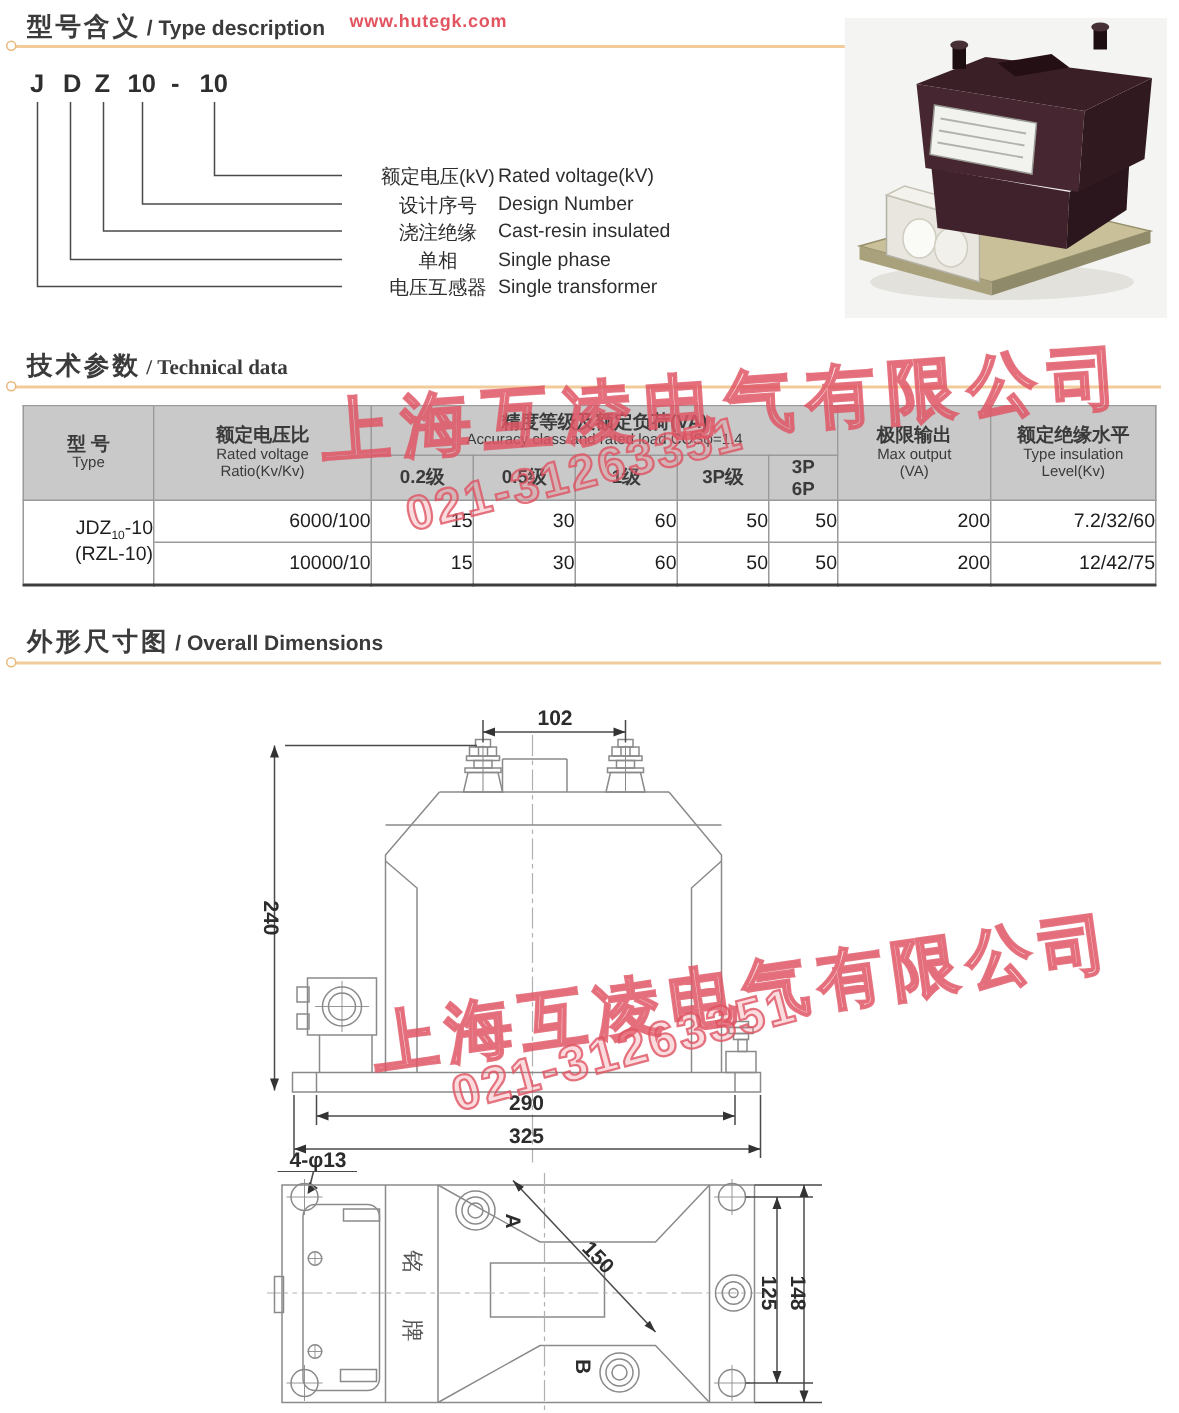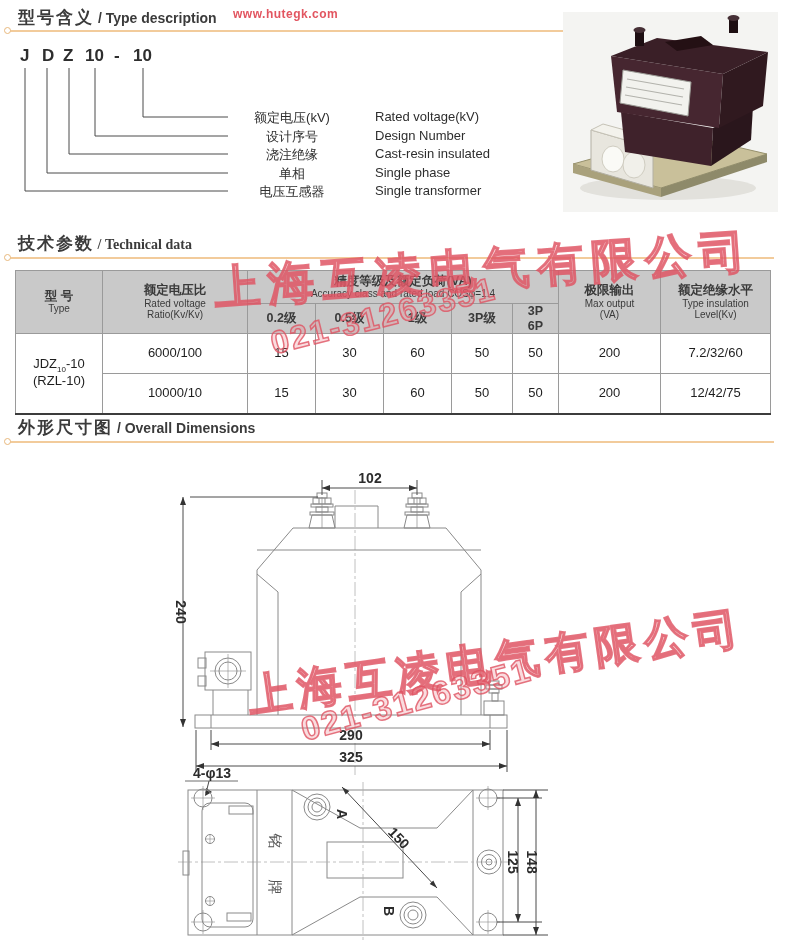--- a/index.html
+++ b/index.html
@@ -15,35 +15,35 @@
 
   .rule{position:absolute;left:8px;width:766px;height:2px;background:#f2cb9b;}
   .rule .dot{position:absolute;left:-4px;top:-3px;width:7px;height:7px;border:1px solid #e8b87c;
              border-radius:50%;background:#fff;box-sizing:border-box;}
 
   
   .type-code span{position:absolute;top:46px;font-size:17px;font-weight:bold;color:#2e2e2e;}
   .tc0{left:20px;}.tc1{left:42px;}.tc2{left:63px;}.tc3{left:85px;}.tc4{left:114px;}.tc5{left:133px;}
   .legend-row{position:absolute;font-size:13px;color:#2e2e2e;white-space:nowrap;}
   .legend-row .zh{position:absolute;left:232px;width:120px;text-align:center;}
-  .legend-row .en{position:absolute;left:332px;width:200px;margin-left:43px;}
+  .legend-row .en{position:absolute;left:332px;width:200px;}
 
   
   .photo{position:absolute;left:563px;top:12px;width:215px;height:200px;}
 
   
   .tech-table{position:absolute;left:15px;top:270px;border-collapse:collapse;table-layout:fixed;
               width:755px;font-size:13px;color:#1e1e1e;text-align:center;}
   .tech-table td{border:1px solid #9a9a9a;padding:0;vertical-align:middle;line-height:1.15;}
   .tech-table tr.hdr td{background:#c9c9c9;color:#3a3a3a;}
   .tech-table .zh{font-size:12.5px;font-weight:bold;display:block;}
   .tech-table .en{font-size:10px;display:block;}
   .tech-table tr.r1{height:33px;}
   .tech-table tr.r2{height:30px;}
-  .tech-table tr.d{height:40px;}
+  .tech-table tr.d{height:28px;text-align:right;}
   .tech-table{border-bottom:2px solid #3c3c3c;}
   .tech-table sub{font-size:8px;}
 
   
   .drawing{position:absolute;left:0;top:450px;}
 
   
   .wm{position:absolute;font-weight:bold;white-space:nowrap;pointer-events:none;
       color:rgba(238,128,140,0.28);-webkit-text-stroke:1.5px rgba(223,82,98,0.8);
       transform-origin:0 0;z-index:5;}

